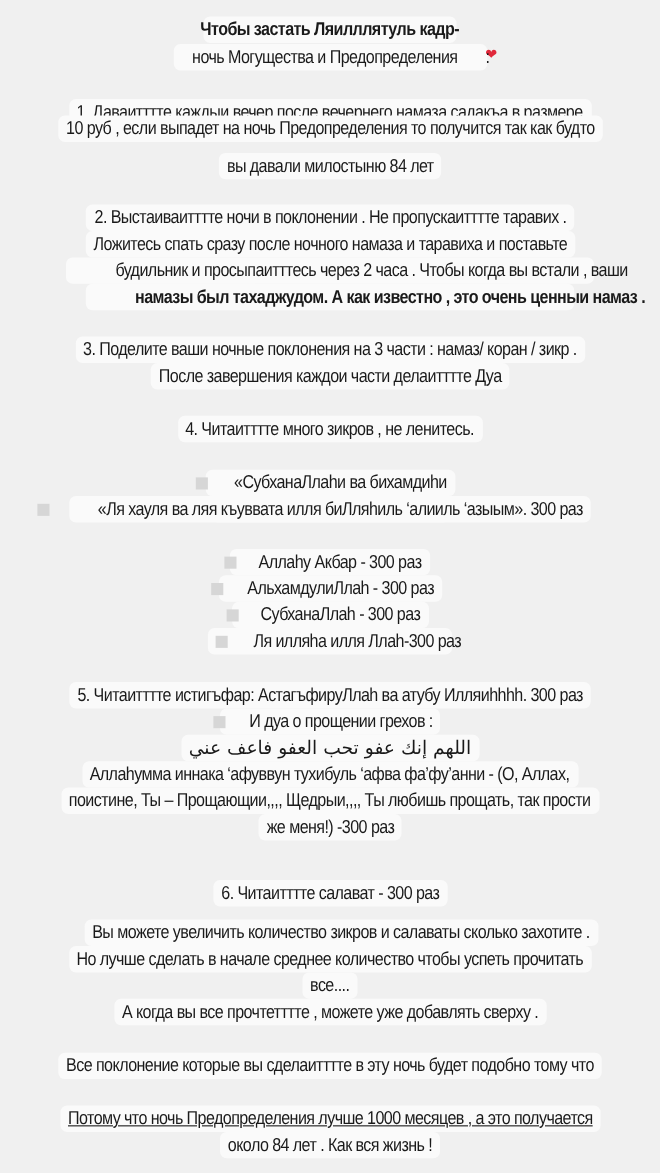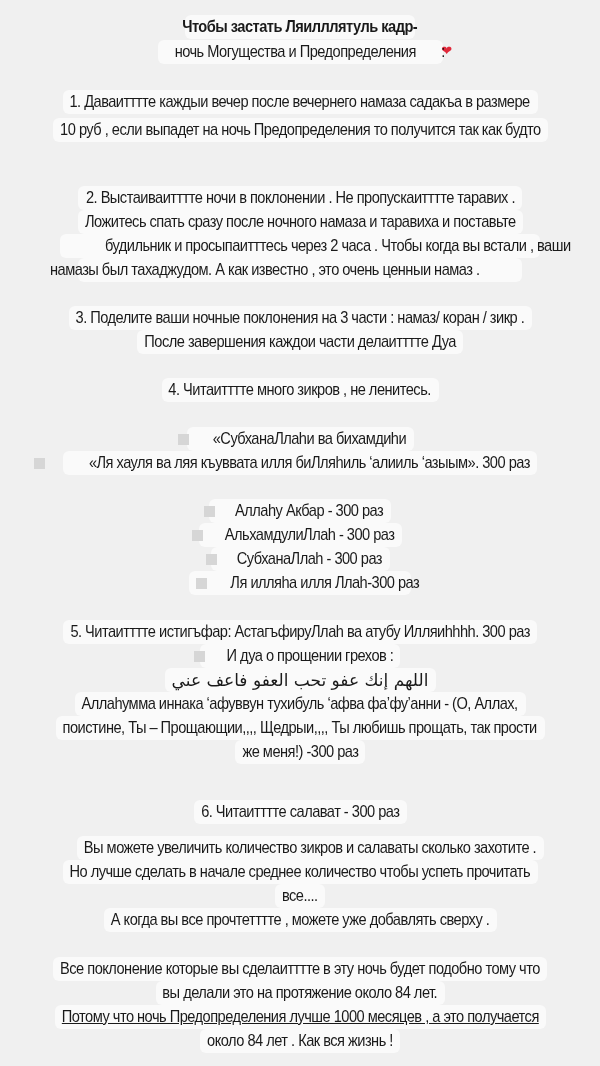--- a/index.html
+++ b/index.html
@@ -101,43 +101,48 @@
       <span class="heart"></span>
       <span class="txt">:</span>
     </span>
   </div>
 
   <div class="line" style="top:90px">
     <span class="pill" style="width: 475px; justify-content: center;">
         <span class="txt">1.  Даваитттте каждыи    вечер после вечернего намаза садакъа в размере</span>
       </span>
   </div>
-  <div class="line" style="top:118px">
+  <div class="line" style="top:105px">
     <span class="pill" style="width: 495px; justify-content: center;">
         <span class="txt">10 руб , если выпадет на ночь Предопределения то получится так как будто</span>
+      </span>
+  </div>
+  <div class="line" style="top:139px">
+    <span class="pill" style="width: 202px; justify-content: center;">
+        <span class="txt">вы давали милостыню 84 лет</span>
       </span>
   </div>
 
   <div class="line" style="top:186px">
     <span class="pill" style="width: 444px; justify-content: center;">
         <span class="txt">2. Выстаиваитттте ночи в поклонении . Не пропускаитттте таравих .</span>
       </span>
   </div>
   <div class="line" style="top:210px">
     <span class="pill" style="width: 445px; justify-content: center;">
         <span class="txt">Ложитесь спать сразу после ночного намаза и таравиха и поставьте</span>
       </span>
   </div>
   <div class="line" style="top:234px">
     <span class="pill" style="width: 480px; justify-content: flex-start;">
         <span class="txt">будильник и просыпаитттесь через 2 часа . Чтобы когда вы встали , ваши</span>
       </span>
   </div>
   <div class="line" style="top:258px">
-    <span class="pill" style="width: 444px; justify-content: flex-end;">
+    <span class="pill" style="width: 444px; justify-content: flex-start; font-weight: bold;">
         <span class="txt">намазы был тахаджудом. А как известно , это очень ценныи    намаз .</span>
       </span>
   </div>
 
   <div class="line" style="top:306px">
     <span class="pill" style="width: 463px; justify-content: center;">
         <span class="txt">3. Поделите ваши ночные поклонения на 3 части : намаз/ коран / зикр .</span>
       </span>
   </div>
   <div class="line" style="top:330px">
@@ -251,25 +256,20 @@
     <span class="pill" style="width: 393px; justify-content: center;">
         <span class="txt">А когда вы все прочтетттте , можете уже добавлять сверху .</span>
       </span>
   </div>
 
   <div class="line" style="top:957px">
     <span class="pill" style="width: 494px; justify-content: center;">
         <span class="txt">Все поклонение которые вы сделаитттте в эту ночь будет подобно тому что</span>
       </span>
   </div>
-  <div class="line" style="top:981px">
-    <span class="pill" style="width: 289px; justify-content: center;">
-        <span class="txt">вы делали это на протяжение около 84 лет.</span>
-      </span>
-  </div>
   <div class="line" style="top:1005px">
     <span class="pill" style="width: 491px; justify-content: center; text-decoration: underline;">
         <span class="txt">Потому что ночь Предопределения лучше 1000 месяцев , а это получается</span>
       </span>
   </div>
   <div class="line" style="top:1029px">
     <span class="pill" style="width: 200px; justify-content: center;">
         <span class="txt">около 84 лет . Как вся жизнь !</span>
       </span>
   </div>

